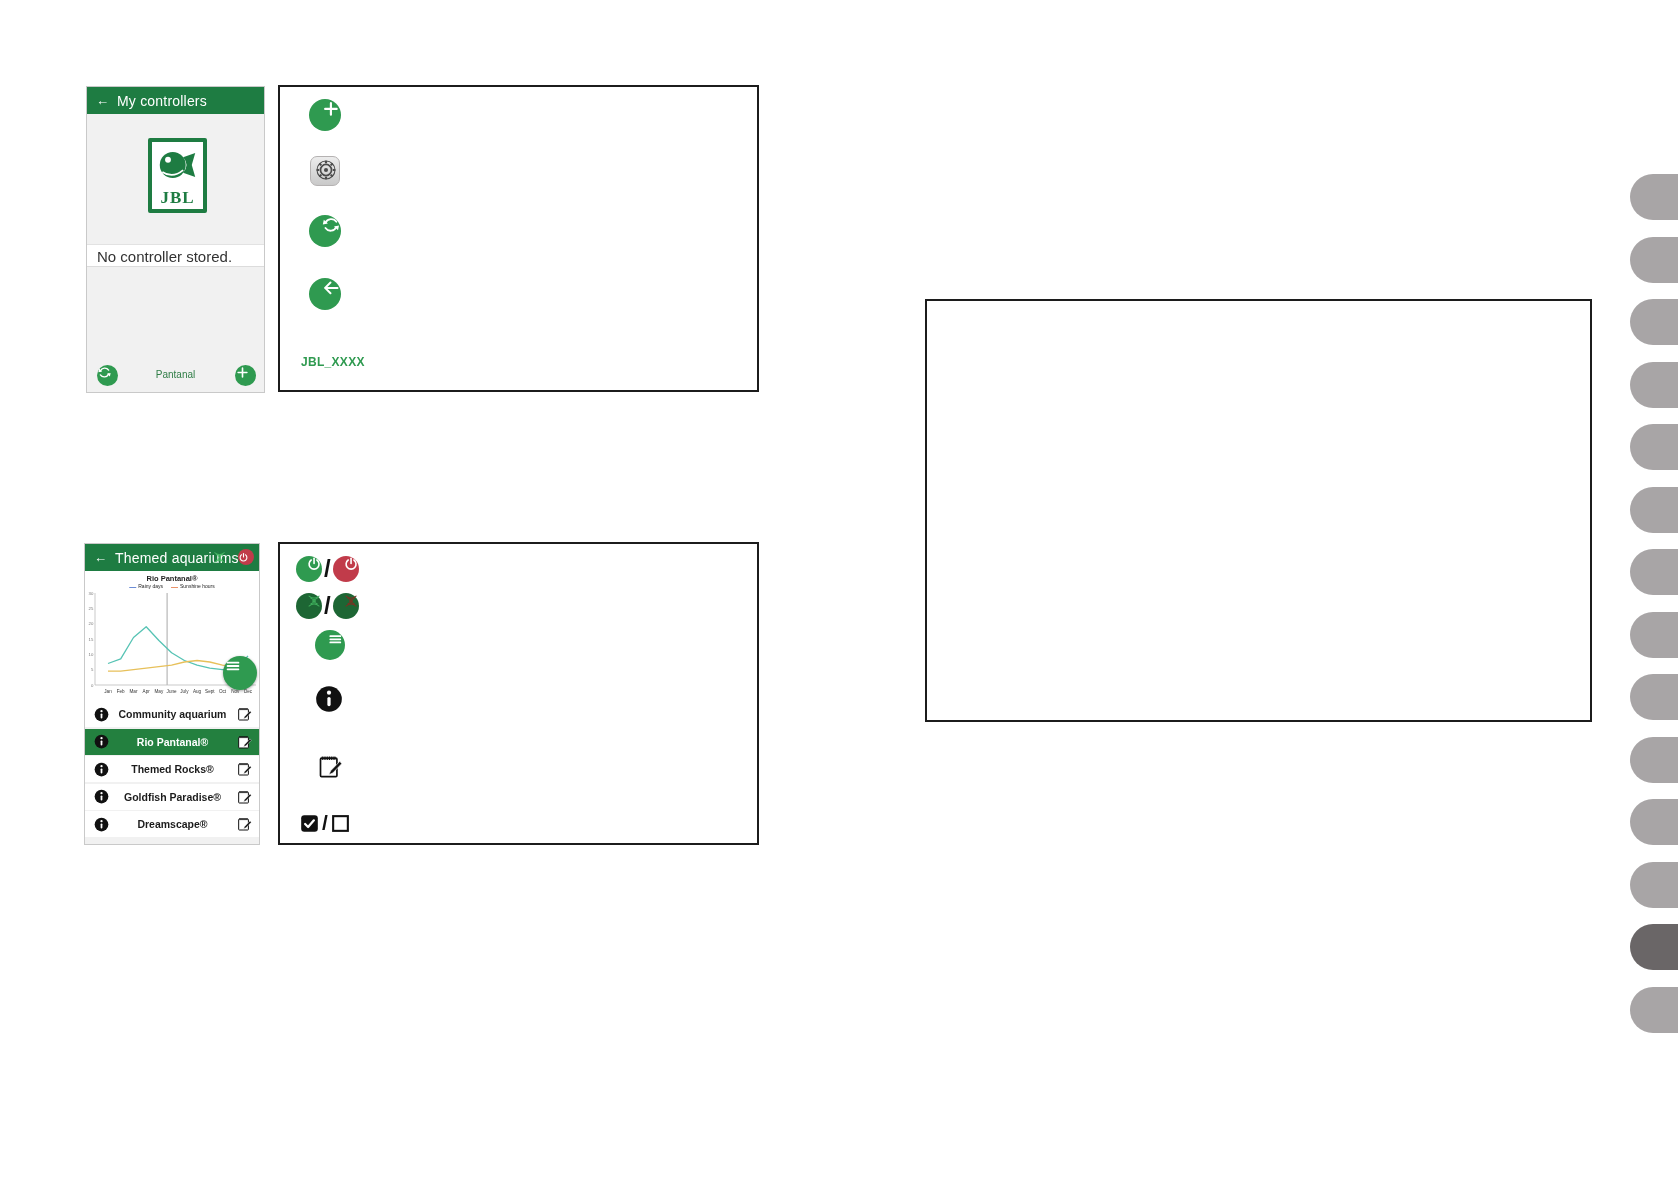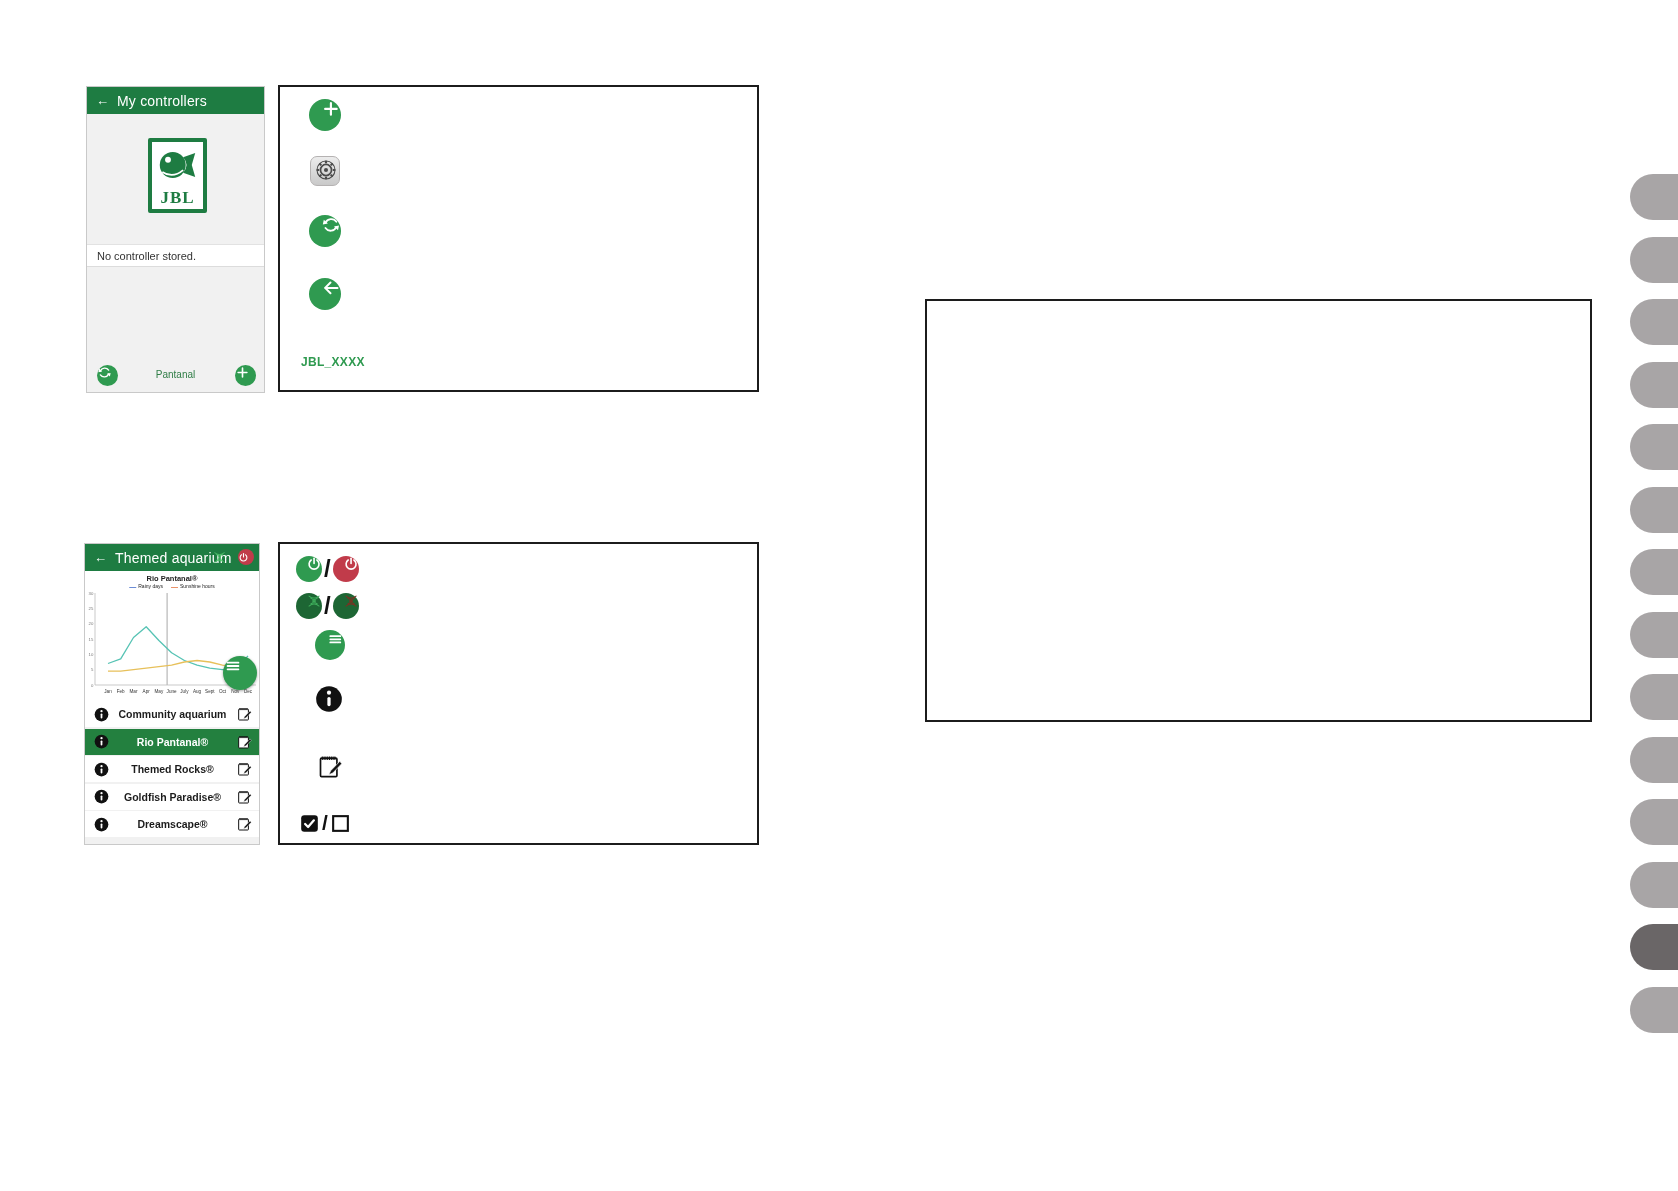--- a/index.html
+++ b/index.html
@@ -17,21 +17,21 @@
   .p-title{font-size:14px;font-weight:500;margin-left:7px;letter-spacing:.2px;white-space:nowrap;}
   
   .logo-card{position:absolute;left:61px;top:51px;width:59px;height:75px;background:#fff;
              border:4px solid var(--app-green);box-sizing:border-box;border-radius:2px;
              display:flex;flex-direction:column;align-items:center;}
   .logo-fish{width:100%;height:46px;display:block;}
   .logo-word{font-family:"Liberation Serif","DejaVu Serif",serif;font-weight:bold;color:var(--app-green);
              font-size:17px;letter-spacing:1px;line-height:20px;}
   .empty-band{position:absolute;left:0;top:157px;right:0;height:23px;background:#fff;
               border-top:1px solid #e2e2e2;border-bottom:1px solid #dcdcdc;
-              font-size:11px;color:#333;line-height:23px;padding-left:10px;box-sizing:border-box;}
+              font-size:15px;color:#333;line-height:23px;padding-left:10px;box-sizing:border-box;}
   .p1-footer-circle{position:absolute;width:21px;height:21px;border-radius:50%;
                     background:var(--bright-green);color:#fff;display:flex;align-items:center;justify-content:center;}
   .p1-footer-circle svg{width:15px;height:15px;}
   .imprint{position:absolute;left:0;right:0;top:282px;text-align:center;font-size:10px;color:#2f7d46;}
   
   .chart-card{position:absolute;left:0;top:27px;right:0;height:130px;background:#fff;}
   .chart-title{position:absolute;left:0;right:0;top:3px;text-align:center;
                font-size:7.5px;font-weight:bold;color:#222;}
   .chart-legend{position:absolute;left:0;right:0;top:12px;display:flex;justify-content:center;
                 gap:8px;font-size:5px;color:#222;}
@@ -138,21 +138,21 @@
             <path d="M20 12H5.5" fill="none" stroke="currentColor" stroke-linecap="round" stroke-width="2.4"></path>
             <path d="M11.5 5.5 5 12l6.5 6.5" fill="none" stroke="currentColor" stroke-linecap="round" stroke-width="2.4" stroke-linejoin="round"></path>
           </svg></span>
       </div>
     <div class="net-name abs" style="left:21px;top:268px;">JBL_XXXX</div>
   </div>
 
   <div class="phone abs" style="left:84px;top:543px;width:176px;height:302px;">
     <div class="p-header">
       <span class="p-back">←</span>
-      <span class="p-title">Themed aquarium</span>
+      <span class="p-title">Themed aquariums</span>
       <span class="hdr-conn">
           <span style="display: block; width: 100%; height: 100%;"><svg viewBox="0 0 24 24" width="100%" height="100%" fill="none" stroke="currentColor" stroke-linecap="round" stroke-width="1.5">
               <path d="M4.5 4.5q7.5 6.2 15 0"></path>
               <path d="M7.2 7.6q4.8 4 9.6 0"></path>
               <path d="M9.8 10.6q2.2 2 4.4 0"></path>
               <path d="M4.5 19.5q7.5-6.2 15 0"></path>
               <path d="M7.2 16.4q4.8-4 9.6 0"></path>
               <path d="M9.8 13.4q2.2-2 4.4 0"></path>
             </svg></span>
         </span>

